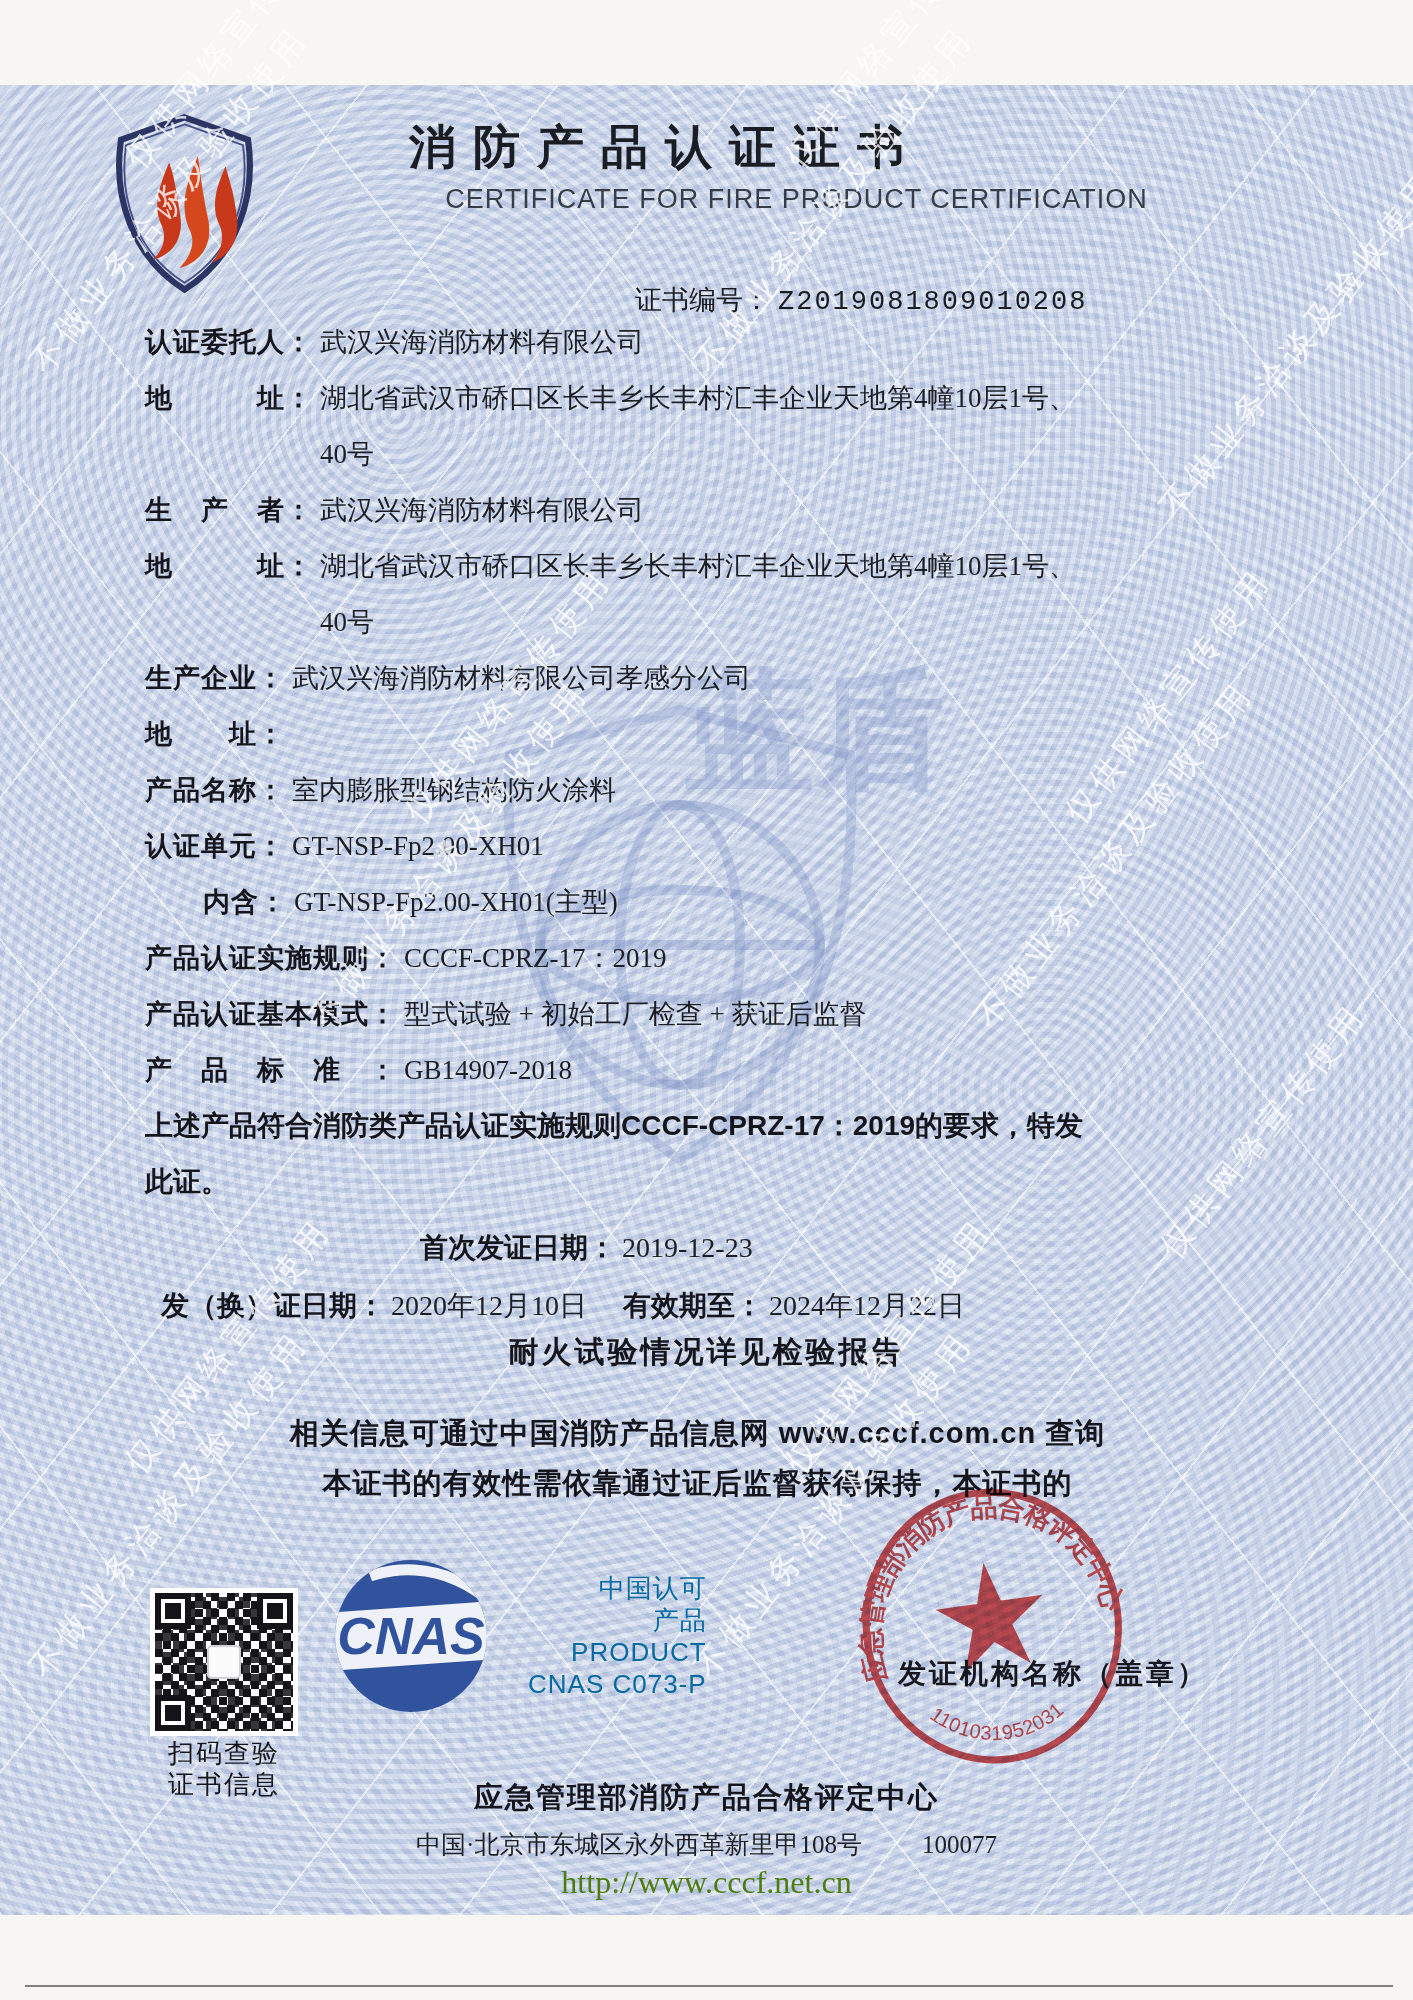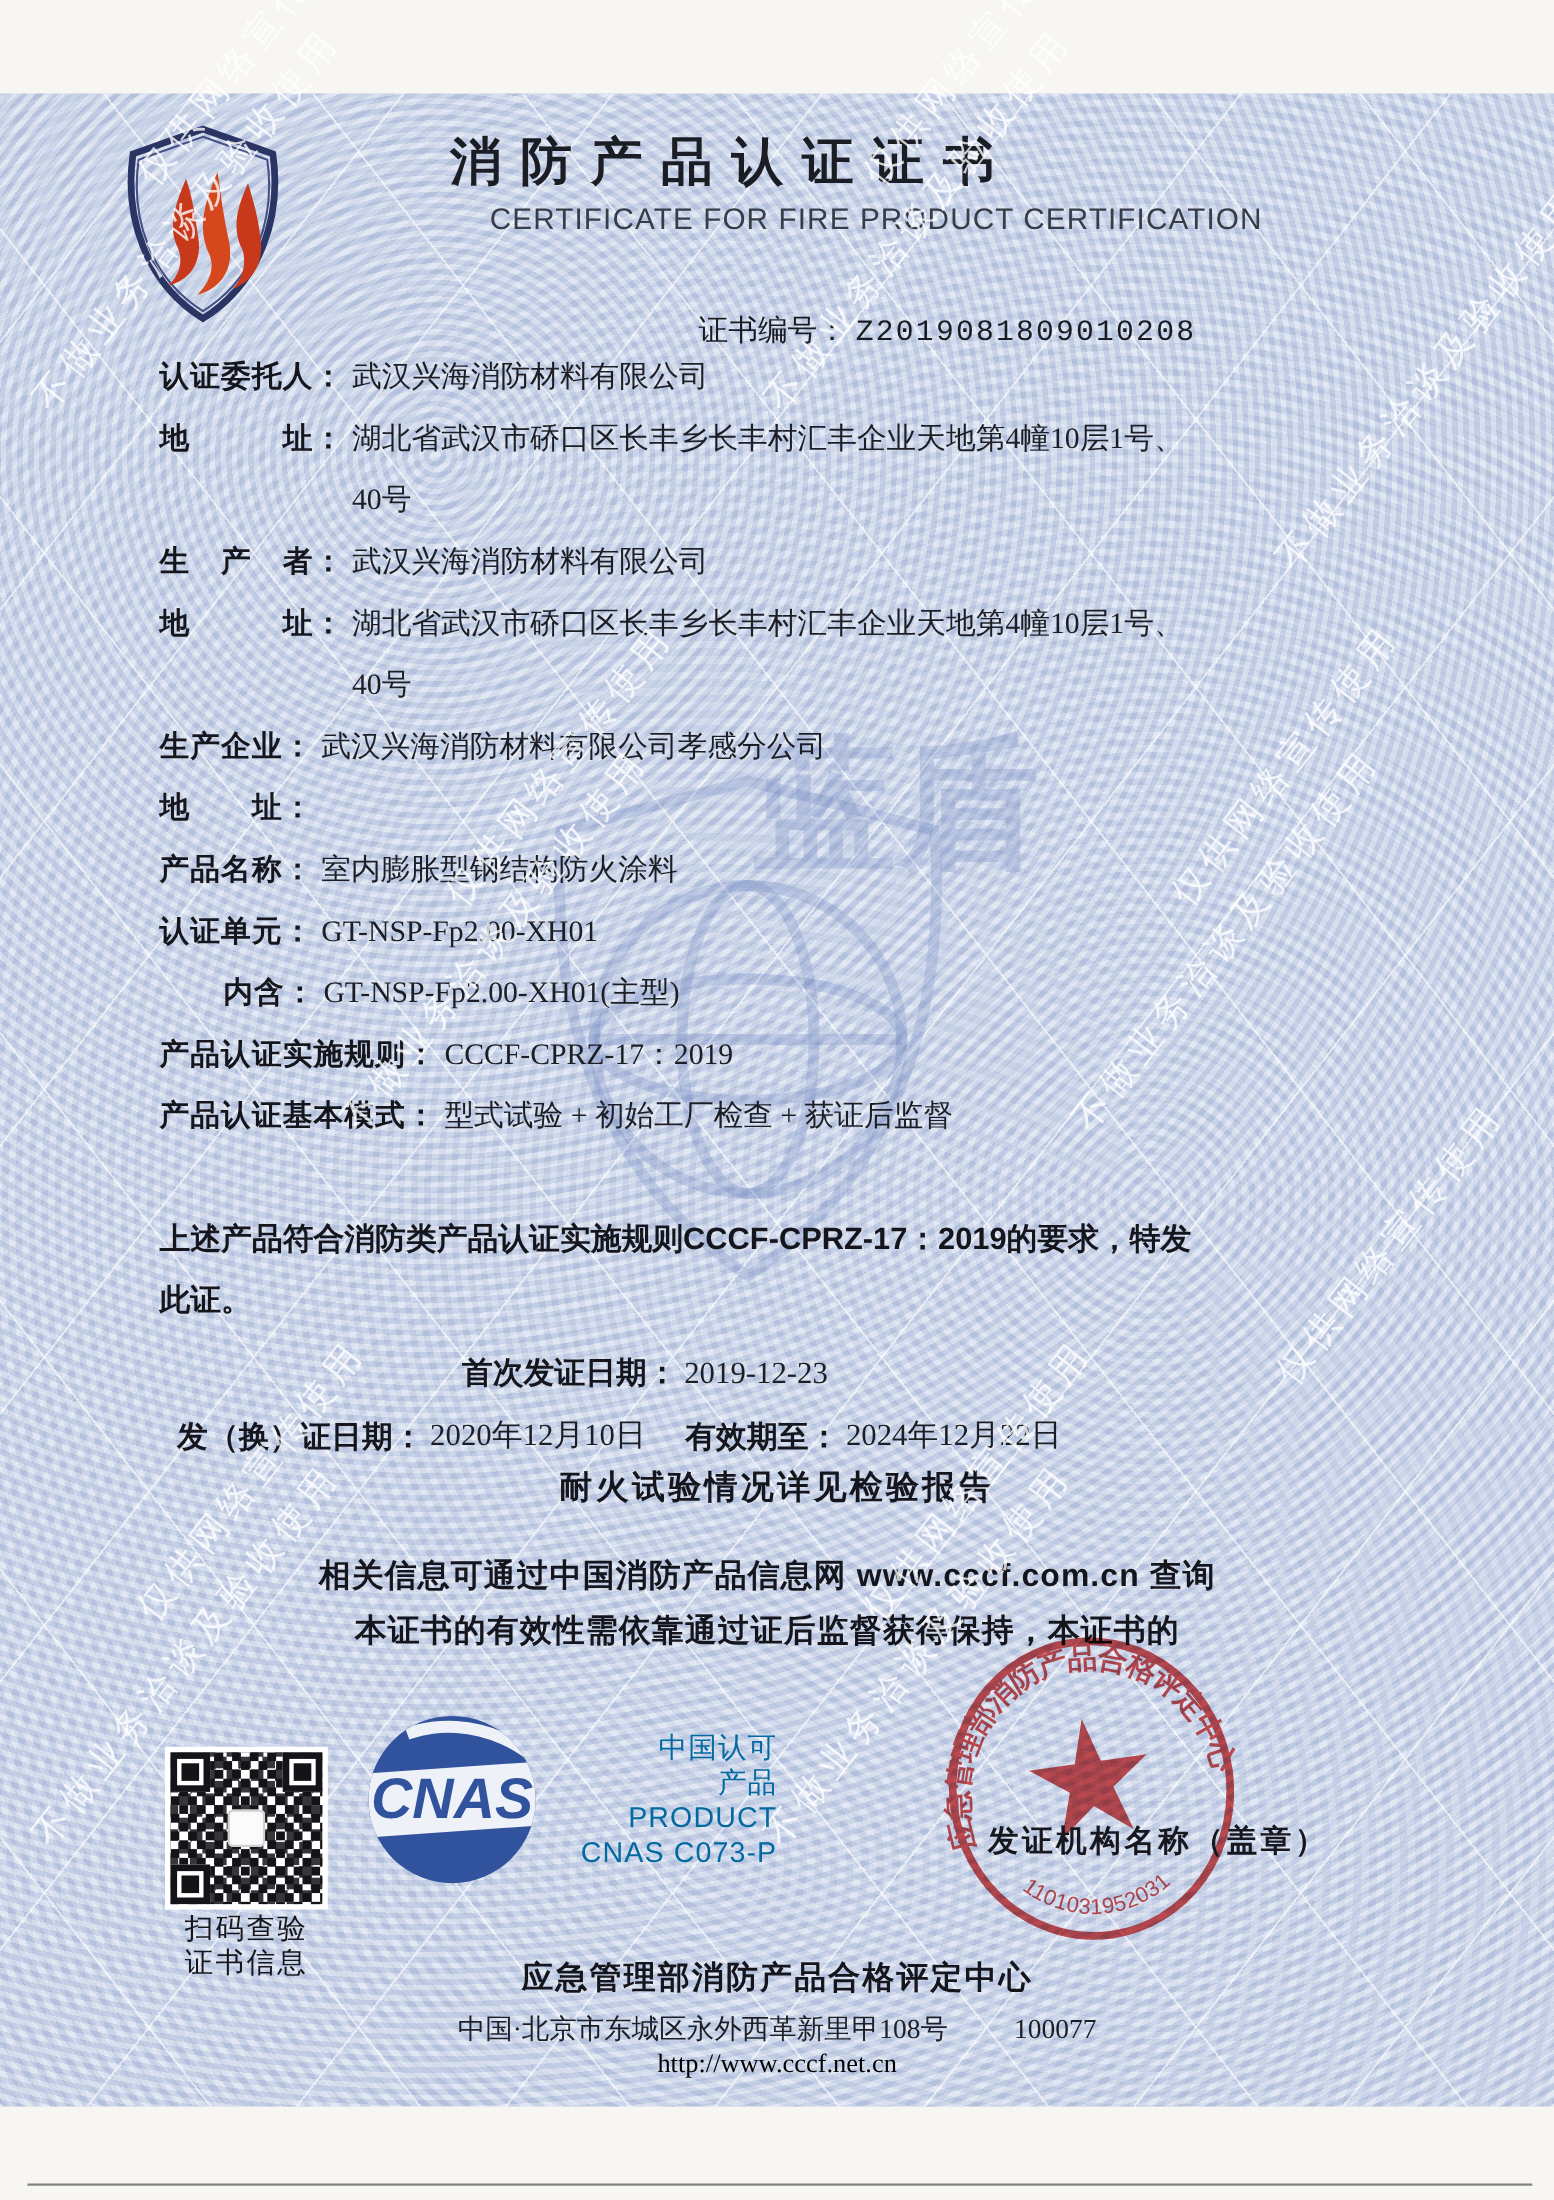--- a/index.html
+++ b/index.html
@@ -101,21 +101,21 @@
   
   .stamp { position:absolute; left:843px; top:1474px; z-index:7; transform:rotate(-8deg); opacity:0.92; mix-blend-mode:multiply; }
   .stamp-caption {
     position:absolute; left:898px; top:1655px; z-index:8; white-space:nowrap;
     font-family:"Liberation Serif", serif; font-weight:600; font-size:28px; letter-spacing:3px; color:#17171f;
   }
   
   .footer-org { position:absolute; left:0; top:1778px; width:1413px; text-align:center; z-index:4; font-size:29px; font-weight:700; letter-spacing:2px; color:#15161d; }
   .footer-addr { position:absolute; left:0; top:1828px; width:1413px; text-align:center; z-index:4; font-family:"Liberation Serif", serif; font-size:25px; color:#1c1e26; }
   .footer-addr .pc { padding-left:60px; }
-  .footer-url { position:absolute; left:0; top:1864px; width:1413px; text-align:center; z-index:4; font-family:"Liberation Serif", serif; font-size:24px; color:#000000; }
+  .footer-url { position:absolute; left:0; top:1864px; width:1413px; text-align:center; z-index:4; font-family:"Liberation Serif", serif; font-size:32px; color:#4d7c0f; }
 </style>
 </head>
 <body>
 
 <div class="page">
 
   <div class="guilloche"></div>
 
   <div class="center-mark">
     <svg width="520" height="600" viewBox="0 0 520 600">
@@ -218,20 +218,26 @@
     <div class="field-row">
       <span class="f-label">产品认证实施规则：</span>
       <span class="f-valblock">
           <span class="f-value">CCCF-CPRZ-17：2019</span>
         </span>
     </div>
     <div class="field-row">
       <span class="f-label">产品认证基本模式：</span>
       <span class="f-valblock">
           <span class="f-value">型式试验 + 初始工厂检查 + 获证后监督</span>
+        </span>
+    </div>
+    <div class="field-row">
+      <span class="f-label">产　品　标　准　：</span>
+      <span class="f-valblock">
+          <span class="f-value">GB14907-2018</span>
         </span>
     </div>
   </div>
 
   <div class="statement">
     <div>上述产品符合消防类产品认证实施规则CCCF-CPRZ-17：2019的要求，特发</div>
     <div>此证。</div>
   </div>
 
   <div class="line-first">

